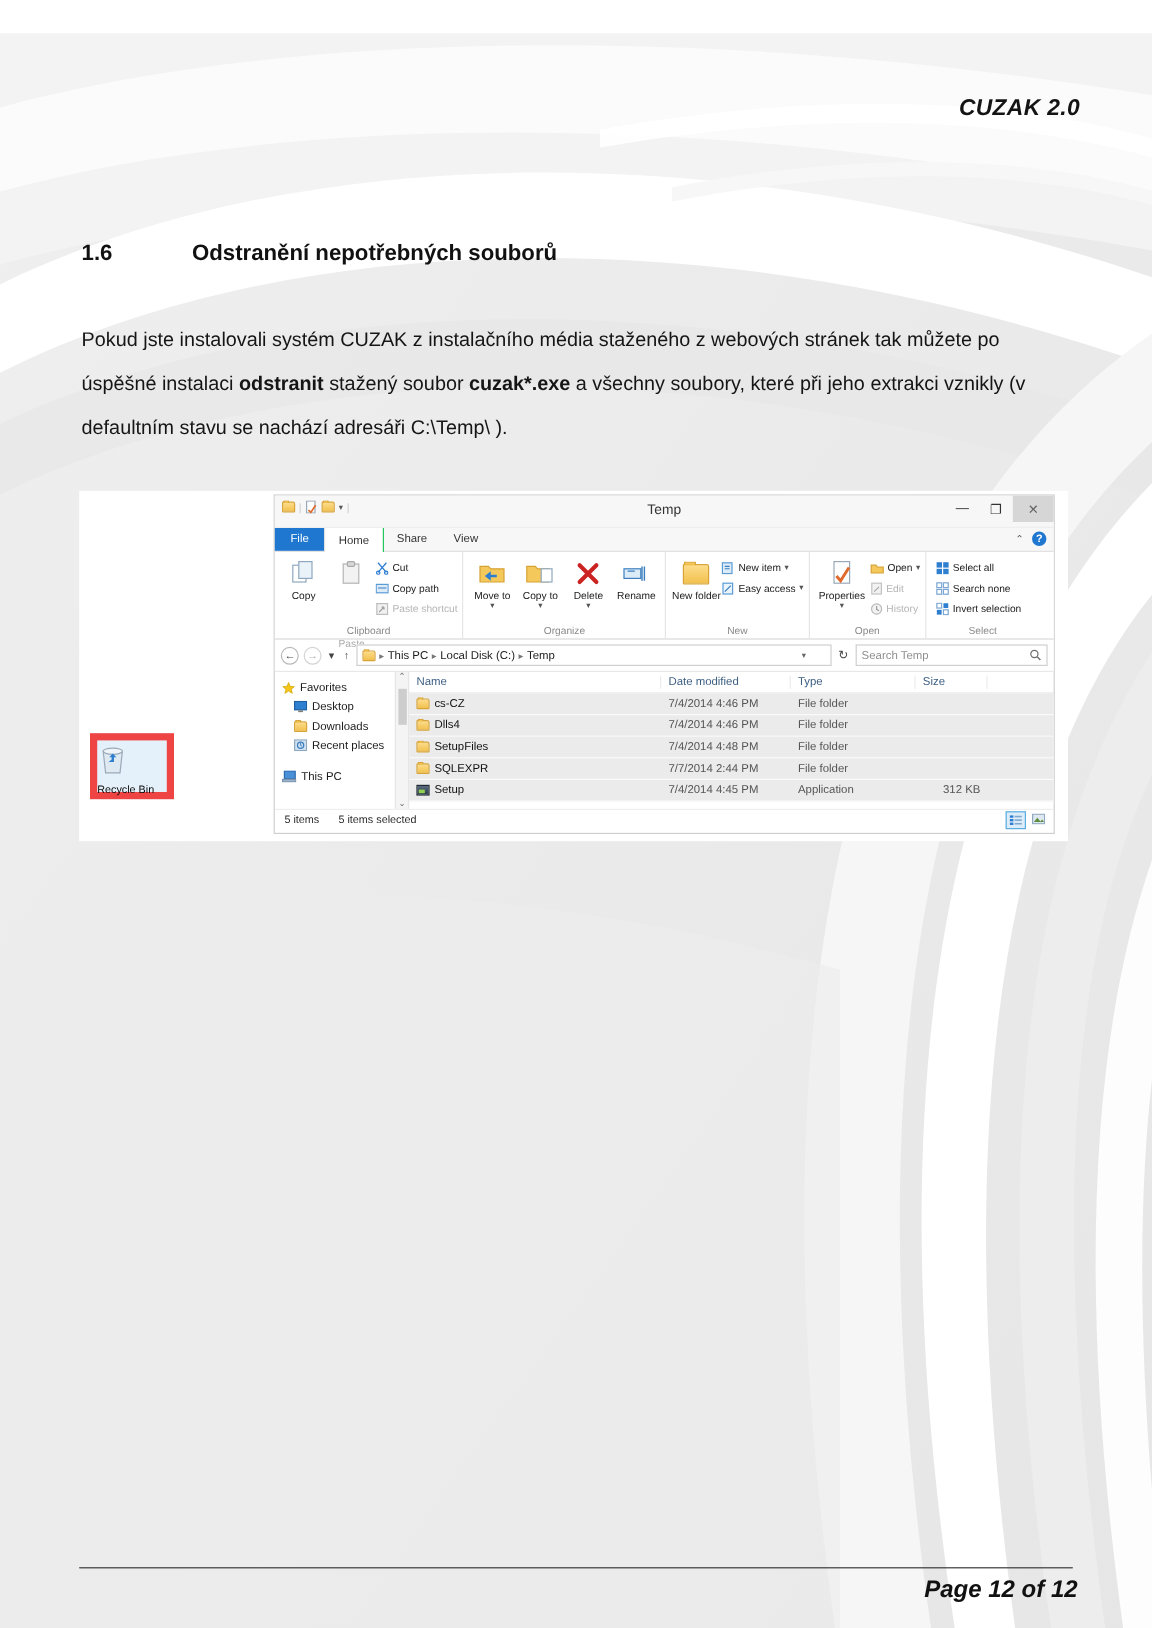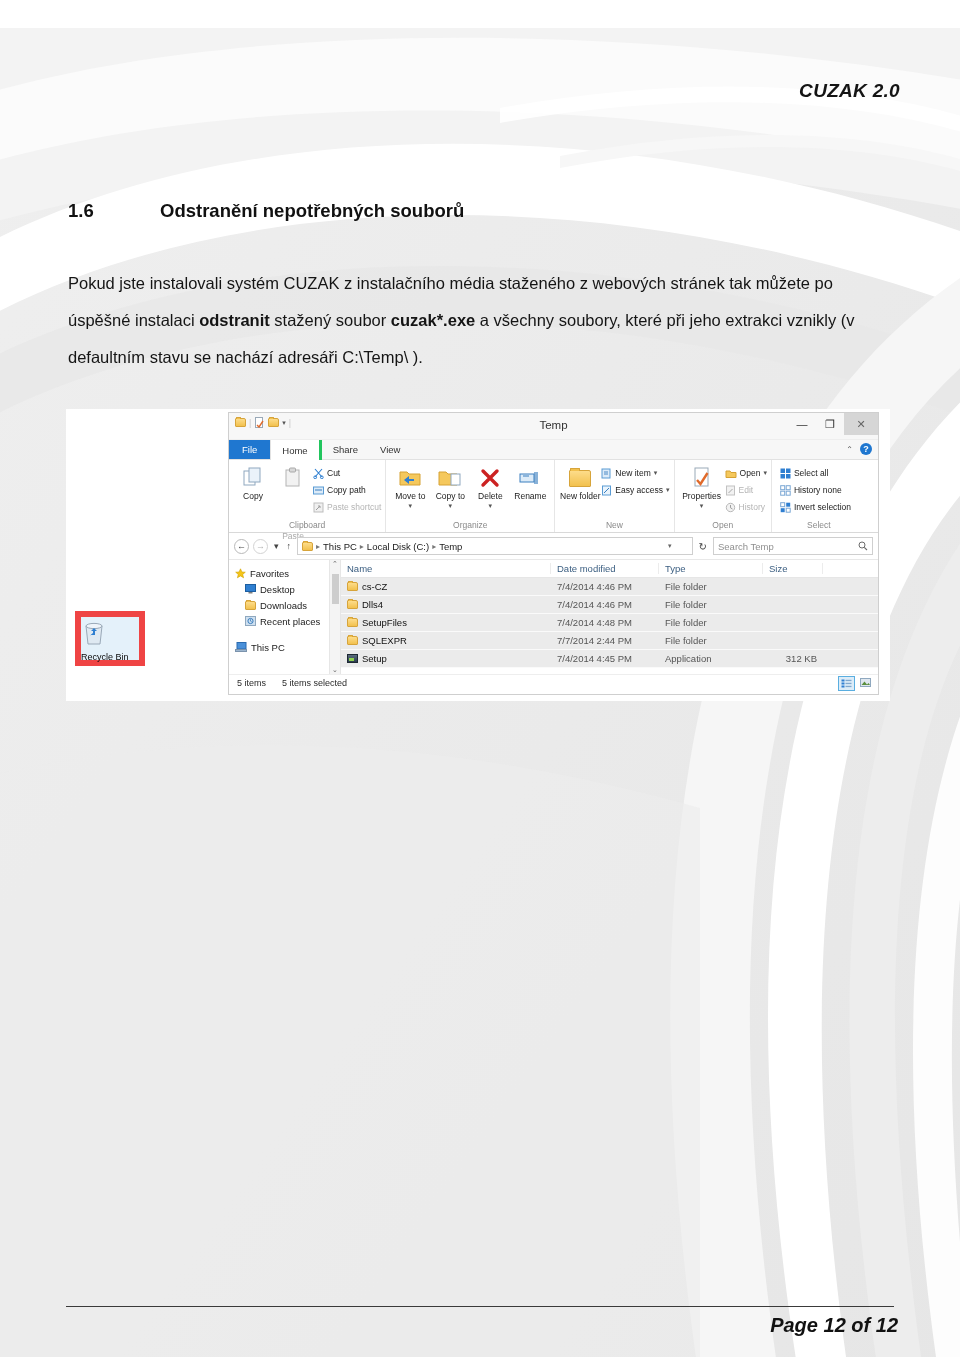--- a/index.html
+++ b/index.html
@@ -162,21 +162,21 @@
     display: flex; align-items: center;
     font-size: 9.5px;
     color: #333;
   }
   .rtab.file {
     background: #1f77d0; color: #fff; padding: 0 13px;
   }
   .rtab.active {
     background: #ffffff;
     border-left: 1px solid #e2e2e2;
-    border-right: 3px solid #22c55e;
+    border-right: 1px solid #22c55e;
     margin-bottom: -1px;
   }
   #ribbon-right {
     position: absolute; right: 6px; top: 3px;
     display: flex; align-items: center; gap: 7px;
   }
   .chevron-up { font-size: 8px; color: #555; }
   .help-icon {
     width: 12px; height: 12px; border-radius: 50%;
     background: #1f77d0; color: #fff;
@@ -676,21 +676,21 @@
                 </svg>
                 <span>Select all</span>
               </div>
               <div class="small-btn">
                 <svg width="11" height="11" viewBox="0 0 11 11">
                   <rect x="0.7" y="0.7" width="4" height="4" fill="none" stroke="#7aa7d4"></rect>
                   <rect x="6.2" y="0.7" width="4" height="4" fill="none" stroke="#7aa7d4"></rect>
                   <rect x="0.7" y="6.2" width="4" height="4" fill="none" stroke="#7aa7d4"></rect>
                   <rect x="6.2" y="6.2" width="4" height="4" fill="none" stroke="#7aa7d4"></rect>
                 </svg>
-                <span>History none</span>
+                <span>Search none</span>
               </div>
               <div class="small-btn">
                 <svg width="11" height="11" viewBox="0 0 11 11">
                   <rect x="0.7" y="0.7" width="4" height="4" fill="none" stroke="#7aa7d4"></rect>
                   <rect x="6.2" y="0.7" width="4" height="4" fill="#2f7fd1"></rect>
                   <rect x="0.7" y="6.2" width="4" height="4" fill="#2f7fd1"></rect>
                   <rect x="6.2" y="6.2" width="4" height="4" fill="none" stroke="#7aa7d4"></rect>
                 </svg>
                 <span>Invert selection</span>
               </div>

